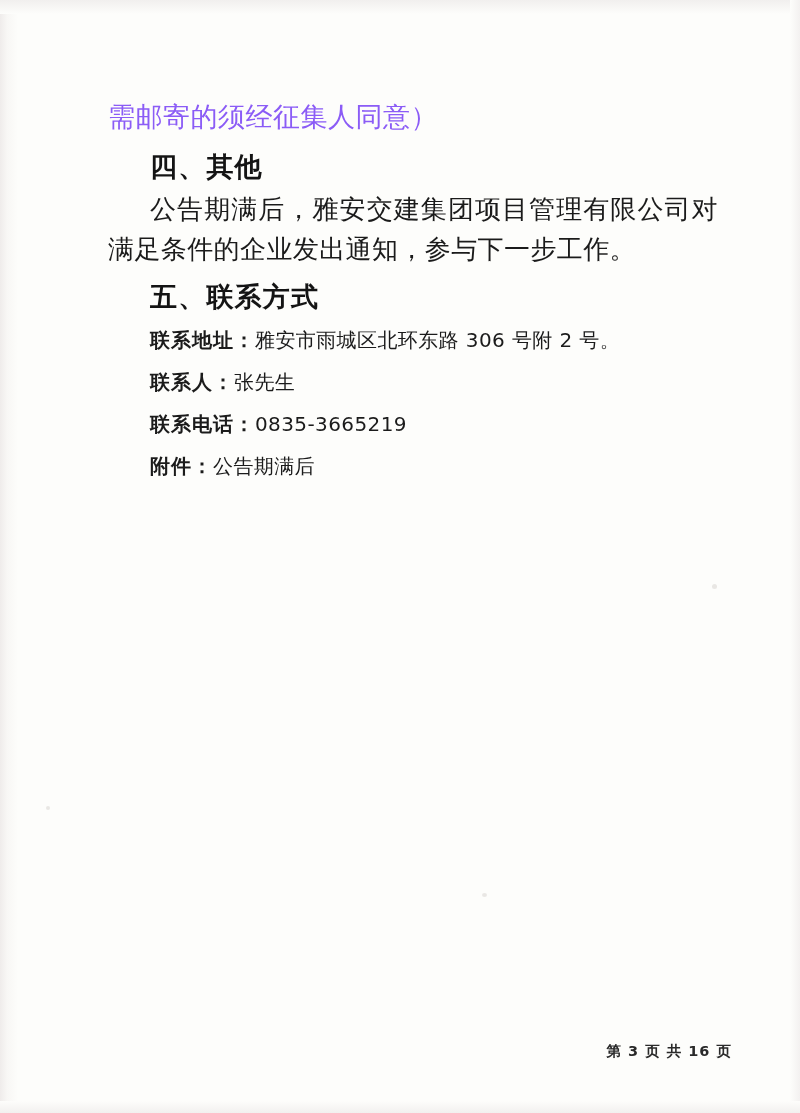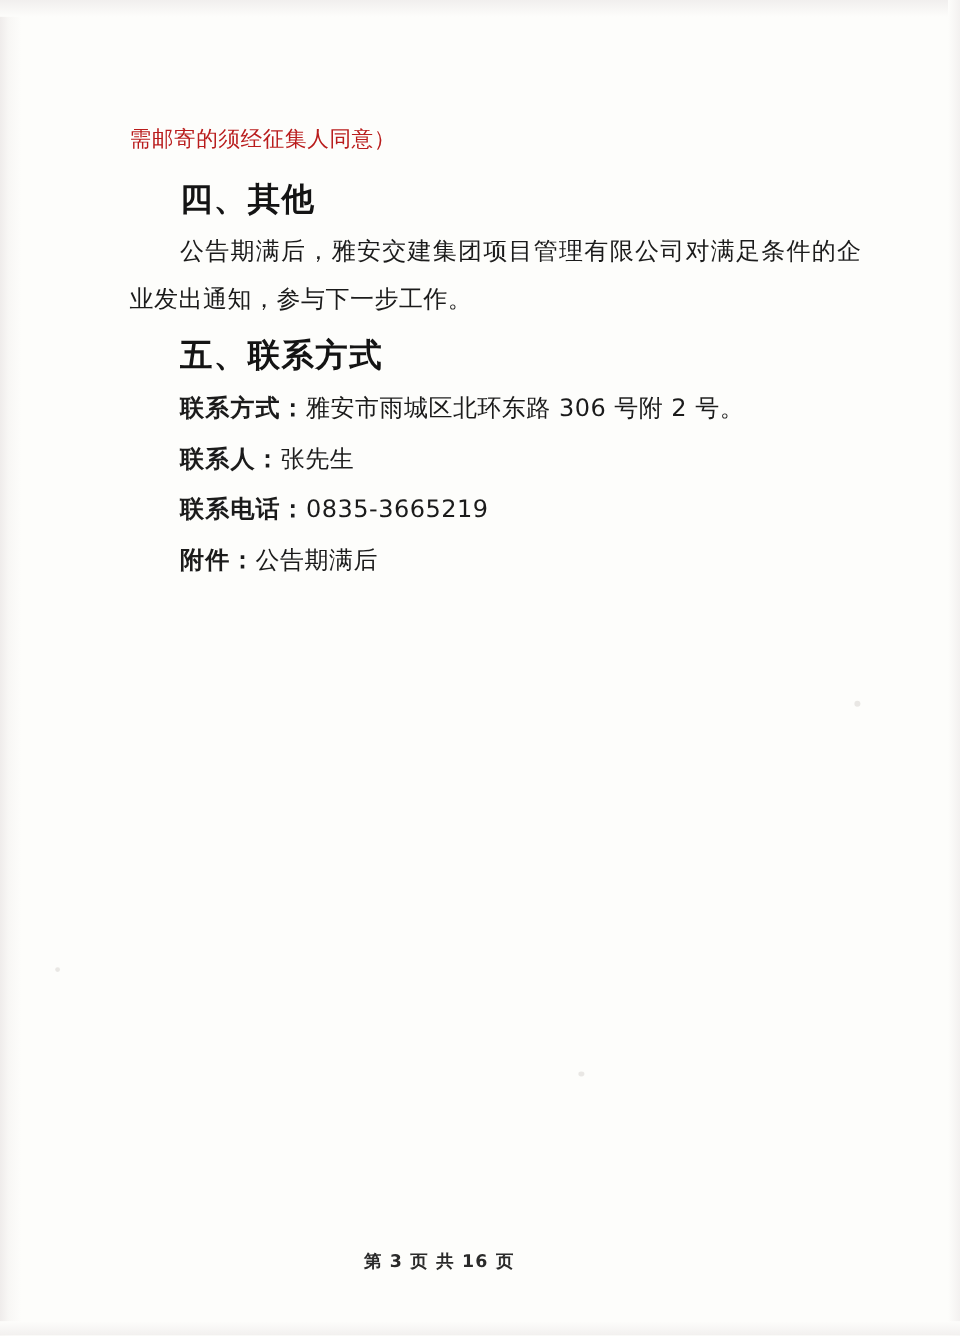--- a/index.html
+++ b/index.html
@@ -56,28 +56,28 @@
 
   .content {
     position: absolute;
     left: 108px;
     top: 95px;
     width: 610px;
   }
 
   .body-line {
     font-family: "DejaVu Sans", "Liberation Sans", sans-serif;
-    font-size: 18px;
+    font-size: 27px;
     line-height: 44px;
     letter-spacing: .5px;
-    color: #b91c1c;
+    color: #8b5cf6;
     white-space: pre-wrap;
   }
   .para {
-    font-size: 20px;
+    font-size: 26px;
     line-height: 40px;
     letter-spacing: .4px;
     color: #1b1b1b;
     text-align: justify;
     margin: 0;
   }
   .indent2 {
     text-indent: 42px;
   }
   .heading {
@@ -101,21 +101,21 @@
     font-weight: bold;
     letter-spacing: 1px;
   }
   .spacer-sm { height: 6px; }
 
   .footer {
     position: absolute;
     left: 0;
     bottom: 52px;
     width: 732px;
-    text-align: center;
+    text-align: right;
     font-size: 14.5px;
     letter-spacing: 1px;
     color: #2a2a2a;
     font-weight: bold;
   }
 </style>
 </head>
 <body>
 
 <div class="page">
@@ -137,21 +137,21 @@
 
     <h2 class="heading">四、其他</h2>
 
     <p class="para indent2">公告期满后，雅安交建集团项目管理有限公司对满足条件的企业发出通知，参与下一步工作。</p>
 
     <div class="spacer-sm"></div>
 
     <h2 class="heading">五、联系方式</h2>
 
     <p class="contact-line">
-      <span class="contact-label">联系方式：</span><span>雅安市雨城区北环东路 306 号附 2 号。</span>
+      <span class="contact-label">联系地址：</span><span>雅安市雨城区北环东路 306 号附 2 号。</span>
     </p>
 
     <p class="contact-line">
       <span class="contact-label">联系人：</span><span>张先生</span>
     </p>
 
     <p class="contact-line">
       <span class="contact-label">联系电话：</span><span>0835-3665219</span>
     </p>
 

